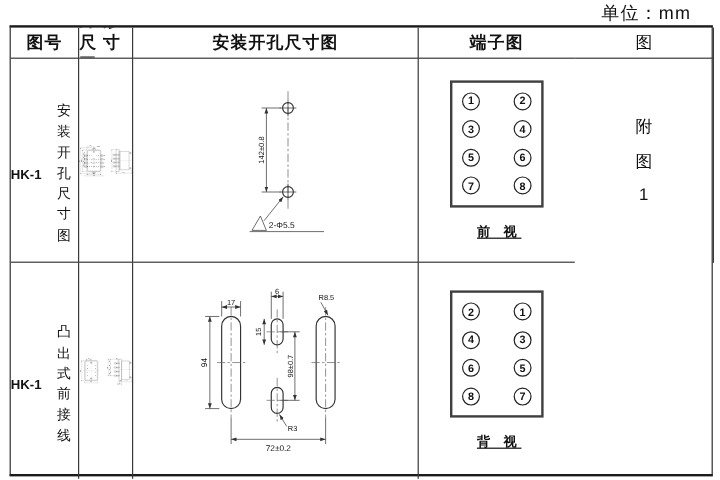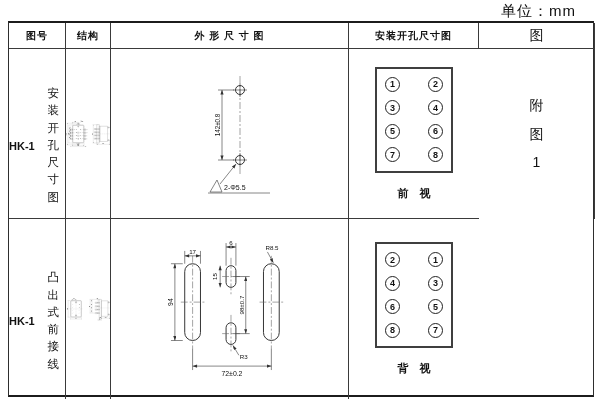--- a/index.html
+++ b/index.html
@@ -6,64 +6,64 @@
   body{width:600px;height:400px;background:#ffffff;position:relative;
        font-family:"Liberation Sans","DejaVu Sans",sans-serif;color:#111;}
   .unit{position:absolute;top:2px;right:24px;font-size:15px;letter-spacing:1px;}
   .tbl{position:absolute;left:8px;top:21px;width:586px;height:376px;box-sizing:border-box;
        display:grid;grid-template-columns:57px 45px 238px 130px 116px;grid-template-rows:26px 170px 180px;
        border:1px solid #2e2e2e;border-top:2px solid #1c1c1c;border-bottom:2px solid #1c1c1c;background:#fff;}
   .cell{border-right:1px solid #3a3a3a;border-bottom:1px solid #3a3a3a;box-sizing:border-box;
         display:flex;align-items:center;justify-content:center;overflow:hidden;}
   .lastc{border-right:none;}
   .lastr{border-bottom:none;}
-  .hdr{font-size:10px;font-weight:bold;letter-spacing:1px;}
+  .hdr{font-size:14px;font-weight:bold;letter-spacing:1px;}
   .vfig{width:1.15em;word-break:break-all;text-align:center;line-height:2.05;font-size:14px;}
   .structc{flex-direction:row;justify-content:flex-start;padding-top:24px;gap:12px;}
   .model{font-size:11px;font-weight:bold;}
   .vstruct{width:1.15em;word-break:break-all;text-align:center;line-height:1.5;font-size:11.5px;}
   .draw{gap:4px;}
   svg{display:block;}
   .ln{stroke:#333;stroke-width:1;fill:none;stroke-linejoin:round;}
   .th{stroke:#333;stroke-width:0.8;fill:none;}
   .dm{stroke:#444;stroke-width:0.65;fill:none;}
   .cl{stroke:#666;stroke-width:0.6;fill:none;stroke-dasharray:7 2 2 2;}
   svg text{font-size:7px;fill:#111;stroke:none;font-family:"Liberation Sans","DejaVu Sans",sans-serif;}
   svg text.f6{font-size:6.3px;}
   .term-wrap{flex-direction:column;gap:13px;}
   .term-box{width:58px;height:86px;border:2px solid #3f3f3f;display:grid;grid-template-columns:1fr 1fr;
             align-content:space-between;padding:8px 8px;background:#fff;}
   .tnum{width:15px;height:15px;border:1.4px solid #222;border-radius:50%;display:flex;align-items:center;
         justify-content:center;font-size:9px;font-weight:bold;box-sizing:border-box;}
   .tl{justify-self:start;}
   .tr{justify-self:end;}
-  .view-label{font-size:11px;font-weight:bold;letter-spacing:4px;text-indent:4px;}
+  .view-label{font-size:11px;font-weight:bold;letter-spacing:4px;text-indent:4px;text-decoration:underline;}
 </style>
 </head>
 <body>
 
 <svg width="0" height="0" style="position:absolute">
   <defs>
     <marker id="ae" markerWidth="9" markerHeight="6" refX="7" refY="2.5" orient="auto">
       <path d="M0,0 L7,2.5 L0,5 Z" fill="#333"></path>
     </marker>
     <marker id="as" markerWidth="9" markerHeight="6" refX="0" refY="2.5" orient="auto">
       <path d="M7,0 L0,2.5 L7,5 Z" fill="#333"></path>
     </marker>
   </defs>
 </svg>
 
 <div class="unit">单位：mm</div>
 
 <div class="tbl">
 
   <div class="cell hdr">图号</div>
-  <div class="cell hdr">结构</div>
   <div class="cell hdr">外 形 尺 寸 图</div>
   <div class="cell hdr">安装开孔尺寸图</div>
+  <div class="cell hdr lastc">端子图</div>
 
   <div class="cell">
     <div class="vfig">附图1</div>
   </div>
 
   <div class="cell structc">
     <div class="model">HK-1</div>
     <div class="vstruct">安装开孔尺寸图</div>
   </div>
 

